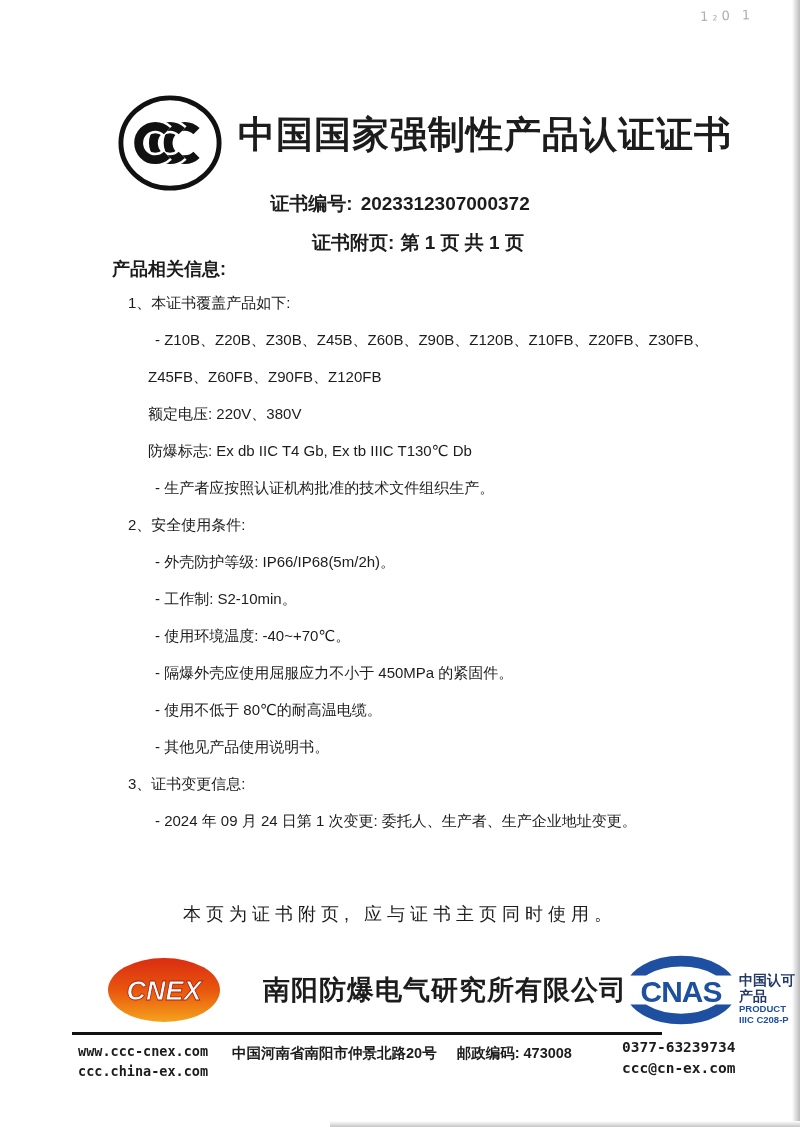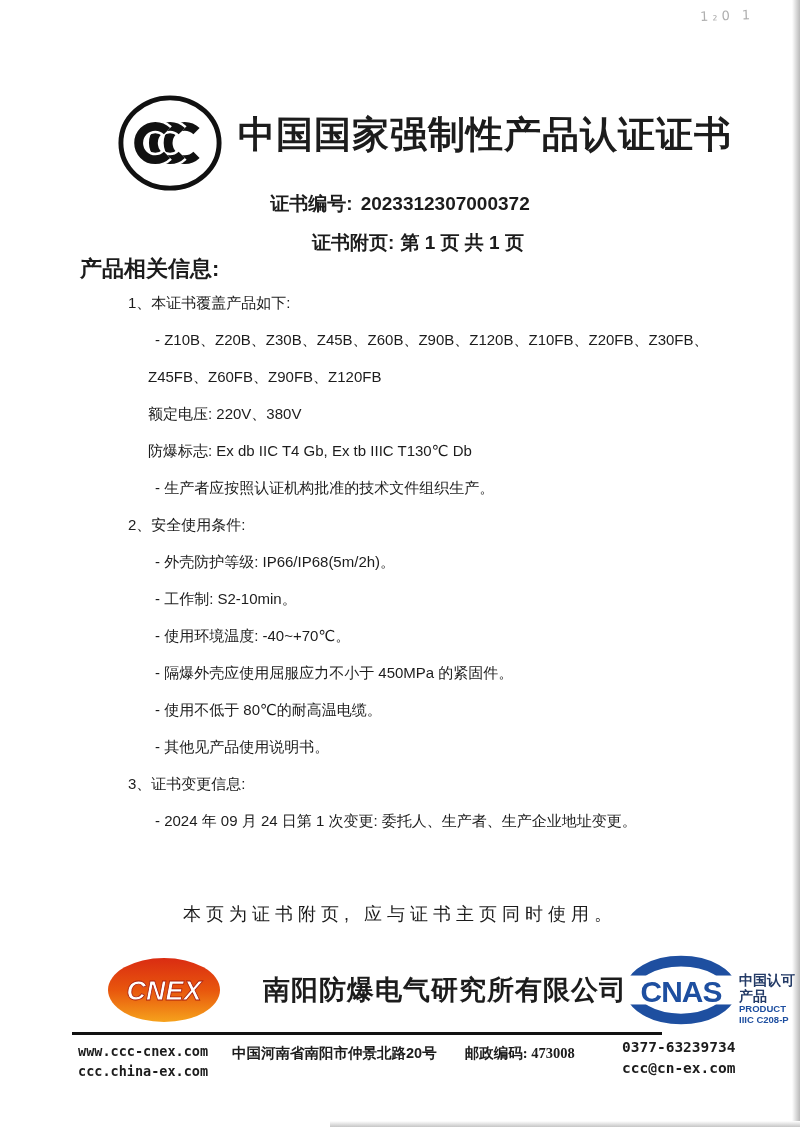--- a/index.html
+++ b/index.html
@@ -25,21 +25,21 @@
     font-size:37px;font-weight:bold;letter-spacing:1px;white-space:nowrap;}
   
   .cert-line1{position:absolute;top:191px;left:0;width:100%;text-align:center;
     font-size:19px;font-weight:bold;white-space:nowrap;}
   .cert-line2{position:absolute;top:230px;left:18px;width:100%;text-align:center;
     font-size:19px;font-weight:bold;white-space:nowrap;}
   .cert-line1 .val{margin-left:8px;}
   .cert-line2 .val{margin-left:6px;}
   
   .content{position:absolute;top:254px;left:0;width:100%;}
-  .content .heading{padding-left:80px;font-size:22px;font-weight:bold;
+  .content .heading{padding-left:112px;font-size:18px;font-weight:bold;
     height:30px;line-height:30px;}
   .content .line{height:37px;line-height:37px;font-size:15px;white-space:nowrap;}
   .content .l1{padding-left:128px;}
   .content .l2{padding-left:155px;}
   .content .l2c{padding-left:148px;}
   
   .statement{position:absolute;top:902px;left:0;width:100%;text-align:center;
     font-size:18px;letter-spacing:5px;white-space:nowrap;}
   
   .org-row{position:absolute;top:950px;left:104px;right:14px;height:80px;
@@ -53,21 +53,21 @@
   .cnas-text .cn{font-size:14px;color:#233a66;font-weight:bold;}
   .cnas-text .en{font-size:9.5px;color:#1e4fa0;font-weight:bold;}
   
   .divider{position:absolute;top:1032px;left:72px;width:590px;height:3px;
     background:#111;}
   .footer-urls{position:absolute;top:1041px;left:78px;
     font-family:"DejaVu Sans Mono","Liberation Mono",monospace;
     font-size:13.5px;font-weight:bold;line-height:20px;white-space:nowrap;}
   .footer-address{position:absolute;top:1044px;left:232px;font-size:14.5px;
     font-weight:bold;white-space:nowrap;}
-  .footer-address .postal{margin-left:24px;font-family:Liberation Serif, serif;}
+  .footer-address .postal{margin-left:16px;}
   .footer-contact{position:absolute;top:1037px;left:622px;text-align:left;
     font-size:14.5px;font-weight:bold;line-height:21px;white-space:nowrap;
     font-family:"DejaVu Sans Mono","Liberation Mono",monospace;}
 </style>
 </head>
 <body>
 
 <div class="page">
 
   <div class="scan-edge-right"></div>

